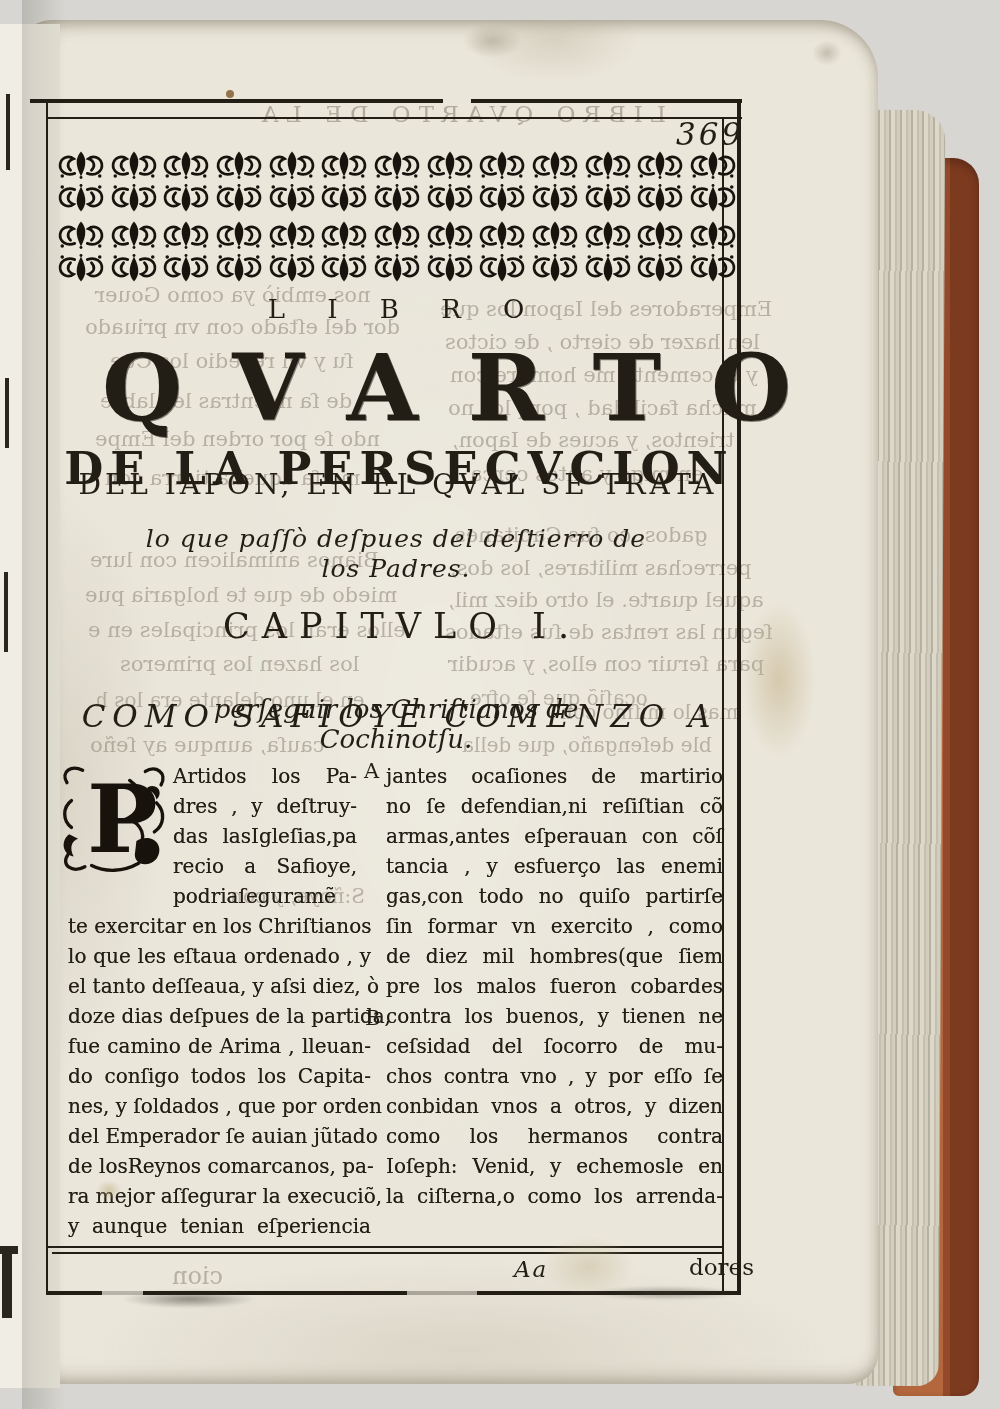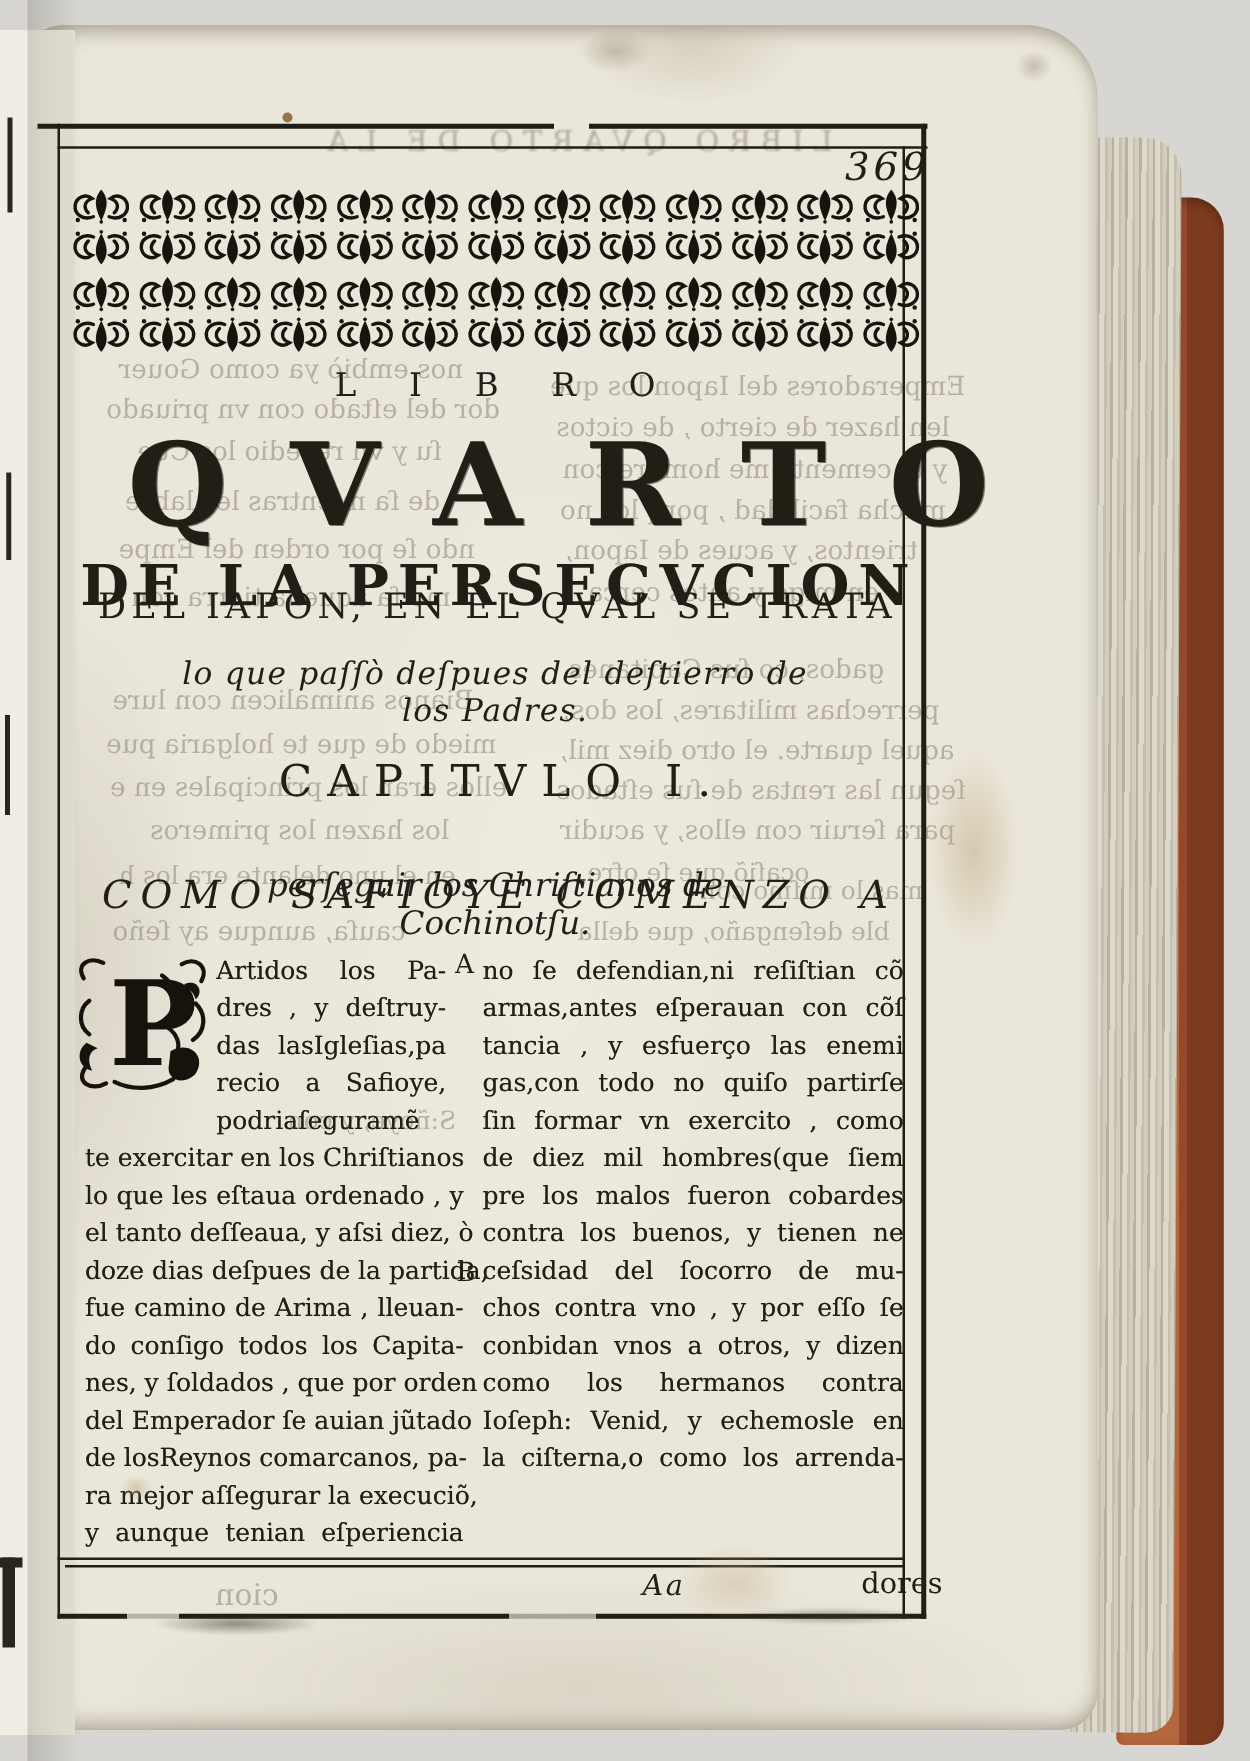--- a/index.html
+++ b/index.html
@@ -380,20 +380,21 @@
       <div class="tline">doze dias deſpues de la partida,</div>
       <div class="tline">fue camino de Arima , lleuan-</div>
       <div class="tline">do conſigo todos los Capita-</div>
       <div class="tline">nes, y ſoldados , que por orden</div>
       <div class="tline">del Emperador ſe auian jũtado</div>
       <div class="tline">de losReynos comarcanos, pa-</div>
       <div class="tline">ra mejor aſſegurar la execuciõ,</div>
       <div class="tline">y aunque tenian eſperiencia</div>
     </div>
   <div class="tcol rightcol">
+      <div class="tline">jantes ocaſiones de martirio</div>
       <div class="tline">no ſe defendian,ni reſiſtian cõ</div>
       <div class="tline">armas,antes eſperauan con cõſ</div>
       <div class="tline">tancia , y esfuerço las enemi</div>
       <div class="tline">gas,con todo no quiſo partirſe</div>
       <div class="tline">ſin formar vn exercito , como</div>
       <div class="tline">de diez mil hombres(que ſiem</div>
       <div class="tline">pre los malos fueron cobardes</div>
       <div class="tline">contra los buenos, y tienen ne</div>
       <div class="tline">ceſsidad del ſocorro de mu-</div>
       <div class="tline">chos contra vno , y por eſſo ſe</div>

